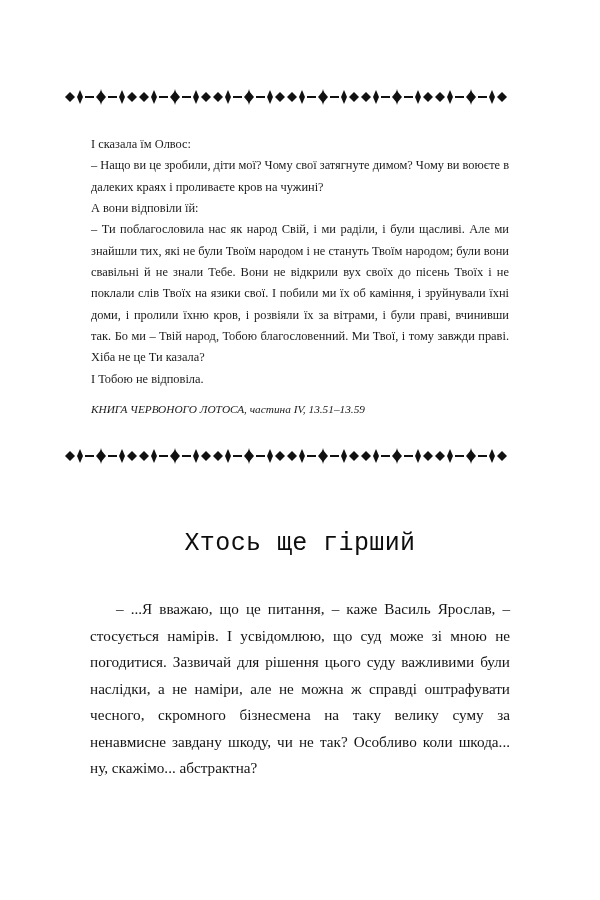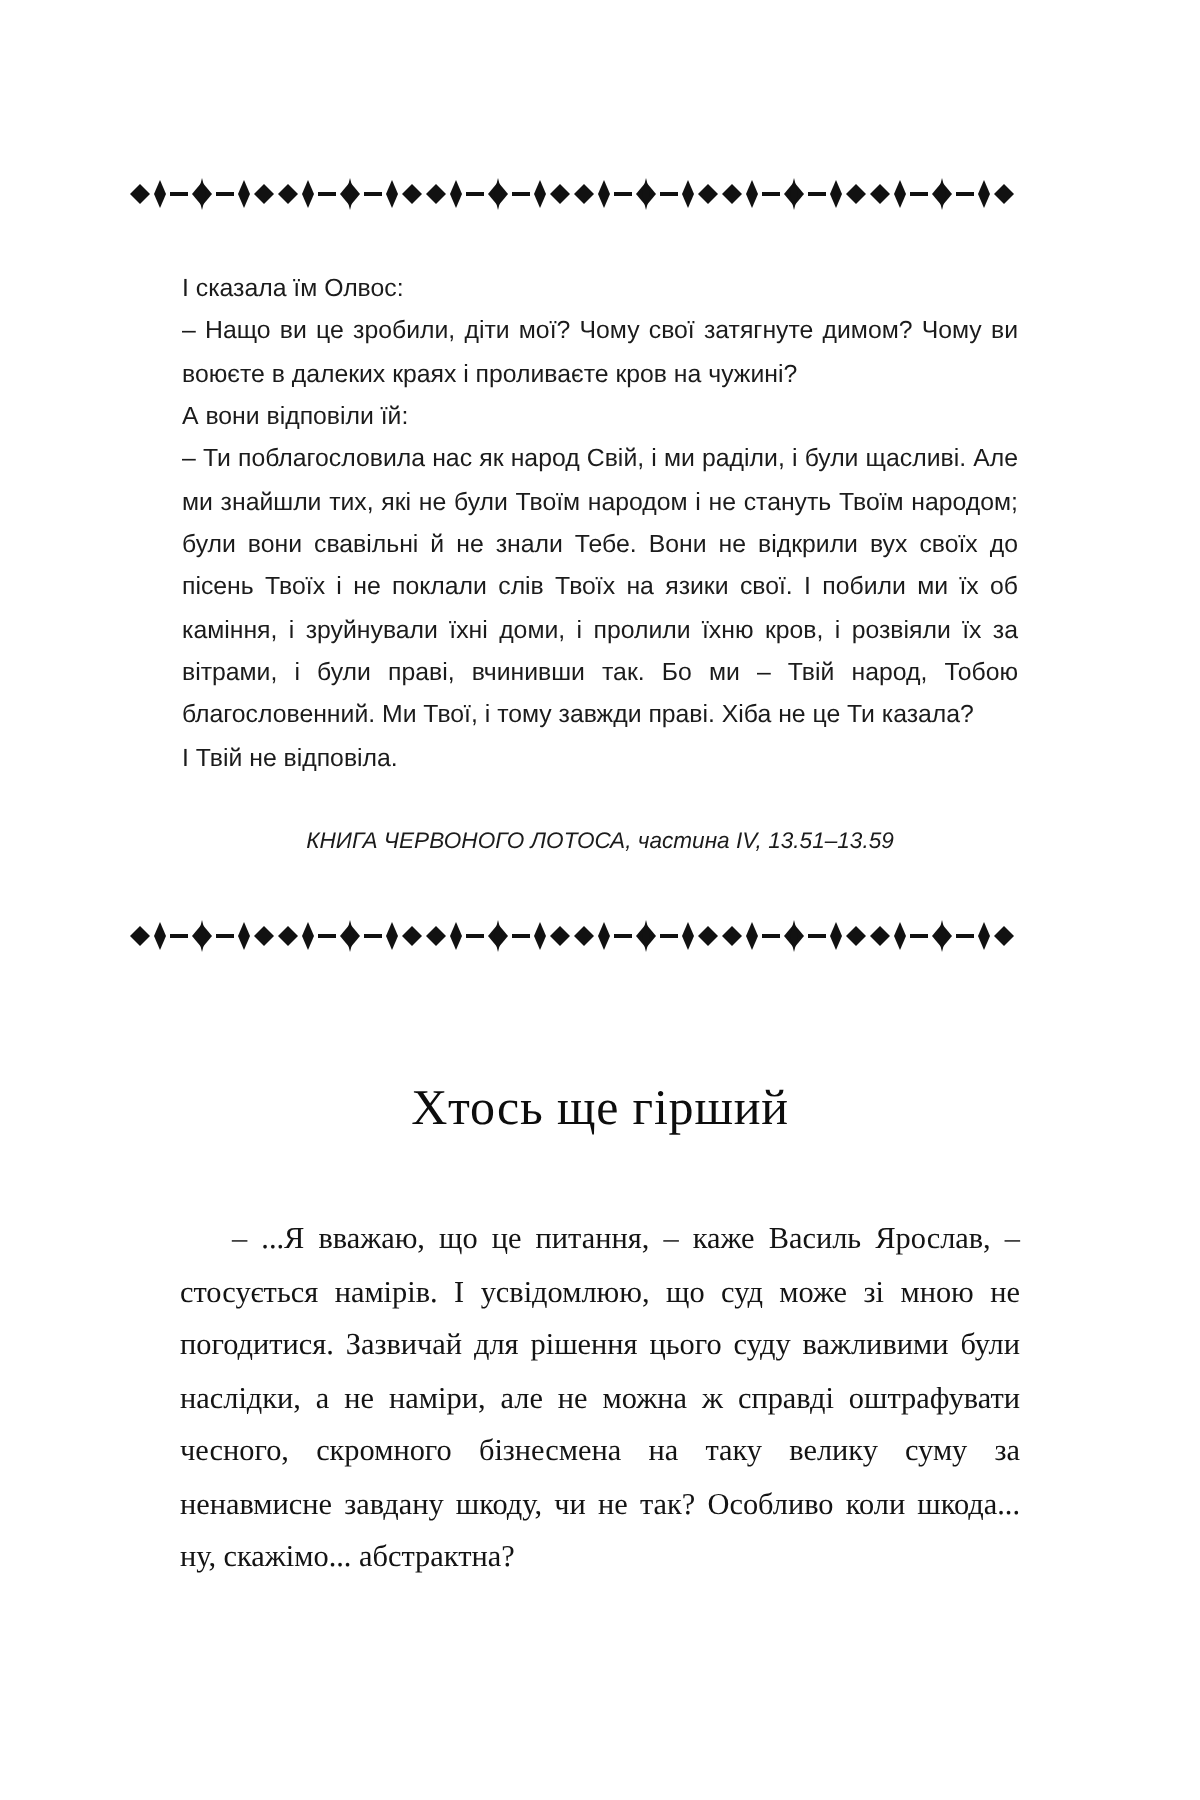--- a/index.html
+++ b/index.html
@@ -38,41 +38,41 @@
   }
   .ornament svg { display: block; }
 
   .ornament-top { margin-top: 86px; }
   .ornament-bottom { margin-top: 26px; }
 
   
   .epigraph {
     width: 418px;
     margin: 26px auto 0 auto;
-    font-family: Liberation Sans, sans-serif;
+    font-family: Liberation Serif, serif;
     font-size: 12.4px;
     line-height: 1.72;
     text-align: justify;
     color: #1b1b1b;
   }
   .epigraph p {
     margin: 0;
   }
   .epigraph .src {
-    margin-top: 22px;
-    text-align: center;
+    margin-top: 10px;
+    text-align: left;
     font-style: italic;
     font-size: 11.3px;
   }
 
   
   .chapter-title {
     margin-top: 62px;
     text-align: center;
-    font-family: Liberation Serif, serif;
+    font-family: Liberation Mono, monospace;
     font-size: 25px;
     font-weight: normal;
     letter-spacing: 0.4px;
     color: #0d0d0d;
   }
 
   
   .body-text {
     width: 420px;
     margin: 38px auto 15px auto;
@@ -110,21 +110,21 @@
         <use href="#unit" x="370"></use>
       </g>
     </svg>
   </div>
 
   <div class="epigraph">
     <p>І сказала їм Олвос:</p>
     <p>– Нащо ви це зробили, діти мої? Чому свої затягнуте димом? Чому ви воюєте в далеких краях і проливаєте кров на чужині?</p>
     <p>А вони відповіли їй:</p>
     <p>– Ти поблагословила нас як народ Свій, і ми раділи, і були щасливі. Але ми знайшли тих, які не були Твоїм народом і не стануть Твоїм народом; були вони свавільні й не знали Тебе. Вони не відкрили вух своїх до пісень Твоїх і не поклали слів Твоїх на язики свої. І побили ми їх об каміння, і зруйнували їхні доми, і пролили їхню кров, і розвіяли їх за вітрами, і були праві, вчинивши так. Бо ми – Твій народ, Тобою благословенний. Ми Твої, і тому завжди праві. Хіба не це Ти казала?</p>
-    <p>І Твій не відповіла.</p>
+    <p>І Тобою не відповіла.</p>
     <p class="src">КНИГА ЧЕРВОНОГО ЛОТОСА, частина IV, 13.51–13.59</p>
   </div>
 
   <div class="ornament ornament-bottom">
     <svg width="470" height="18" viewBox="0 0 470 18" xmlns="http://www.w3.org/2000/svg" aria-hidden="true">
       <g fill="#111111">
         <g id="unit2">
           <path d="M0 9 L5 4 L10 9 L5 14 Z"></path>
           <path d="M12 9 L15 2 L18 9 L15 16 Z"></path>
           <rect x="20" y="8" width="9" height="2"></rect>

